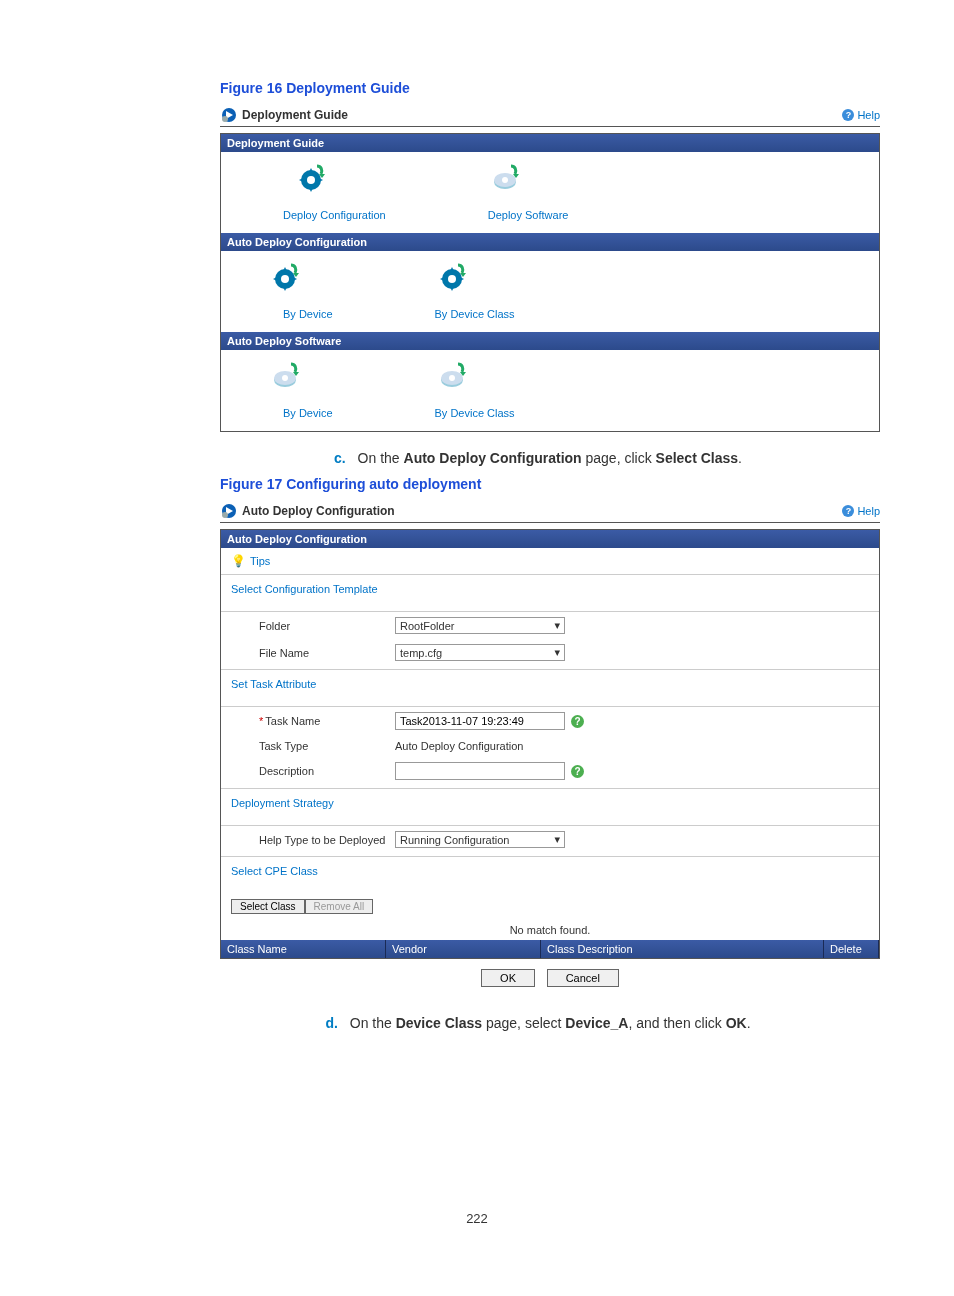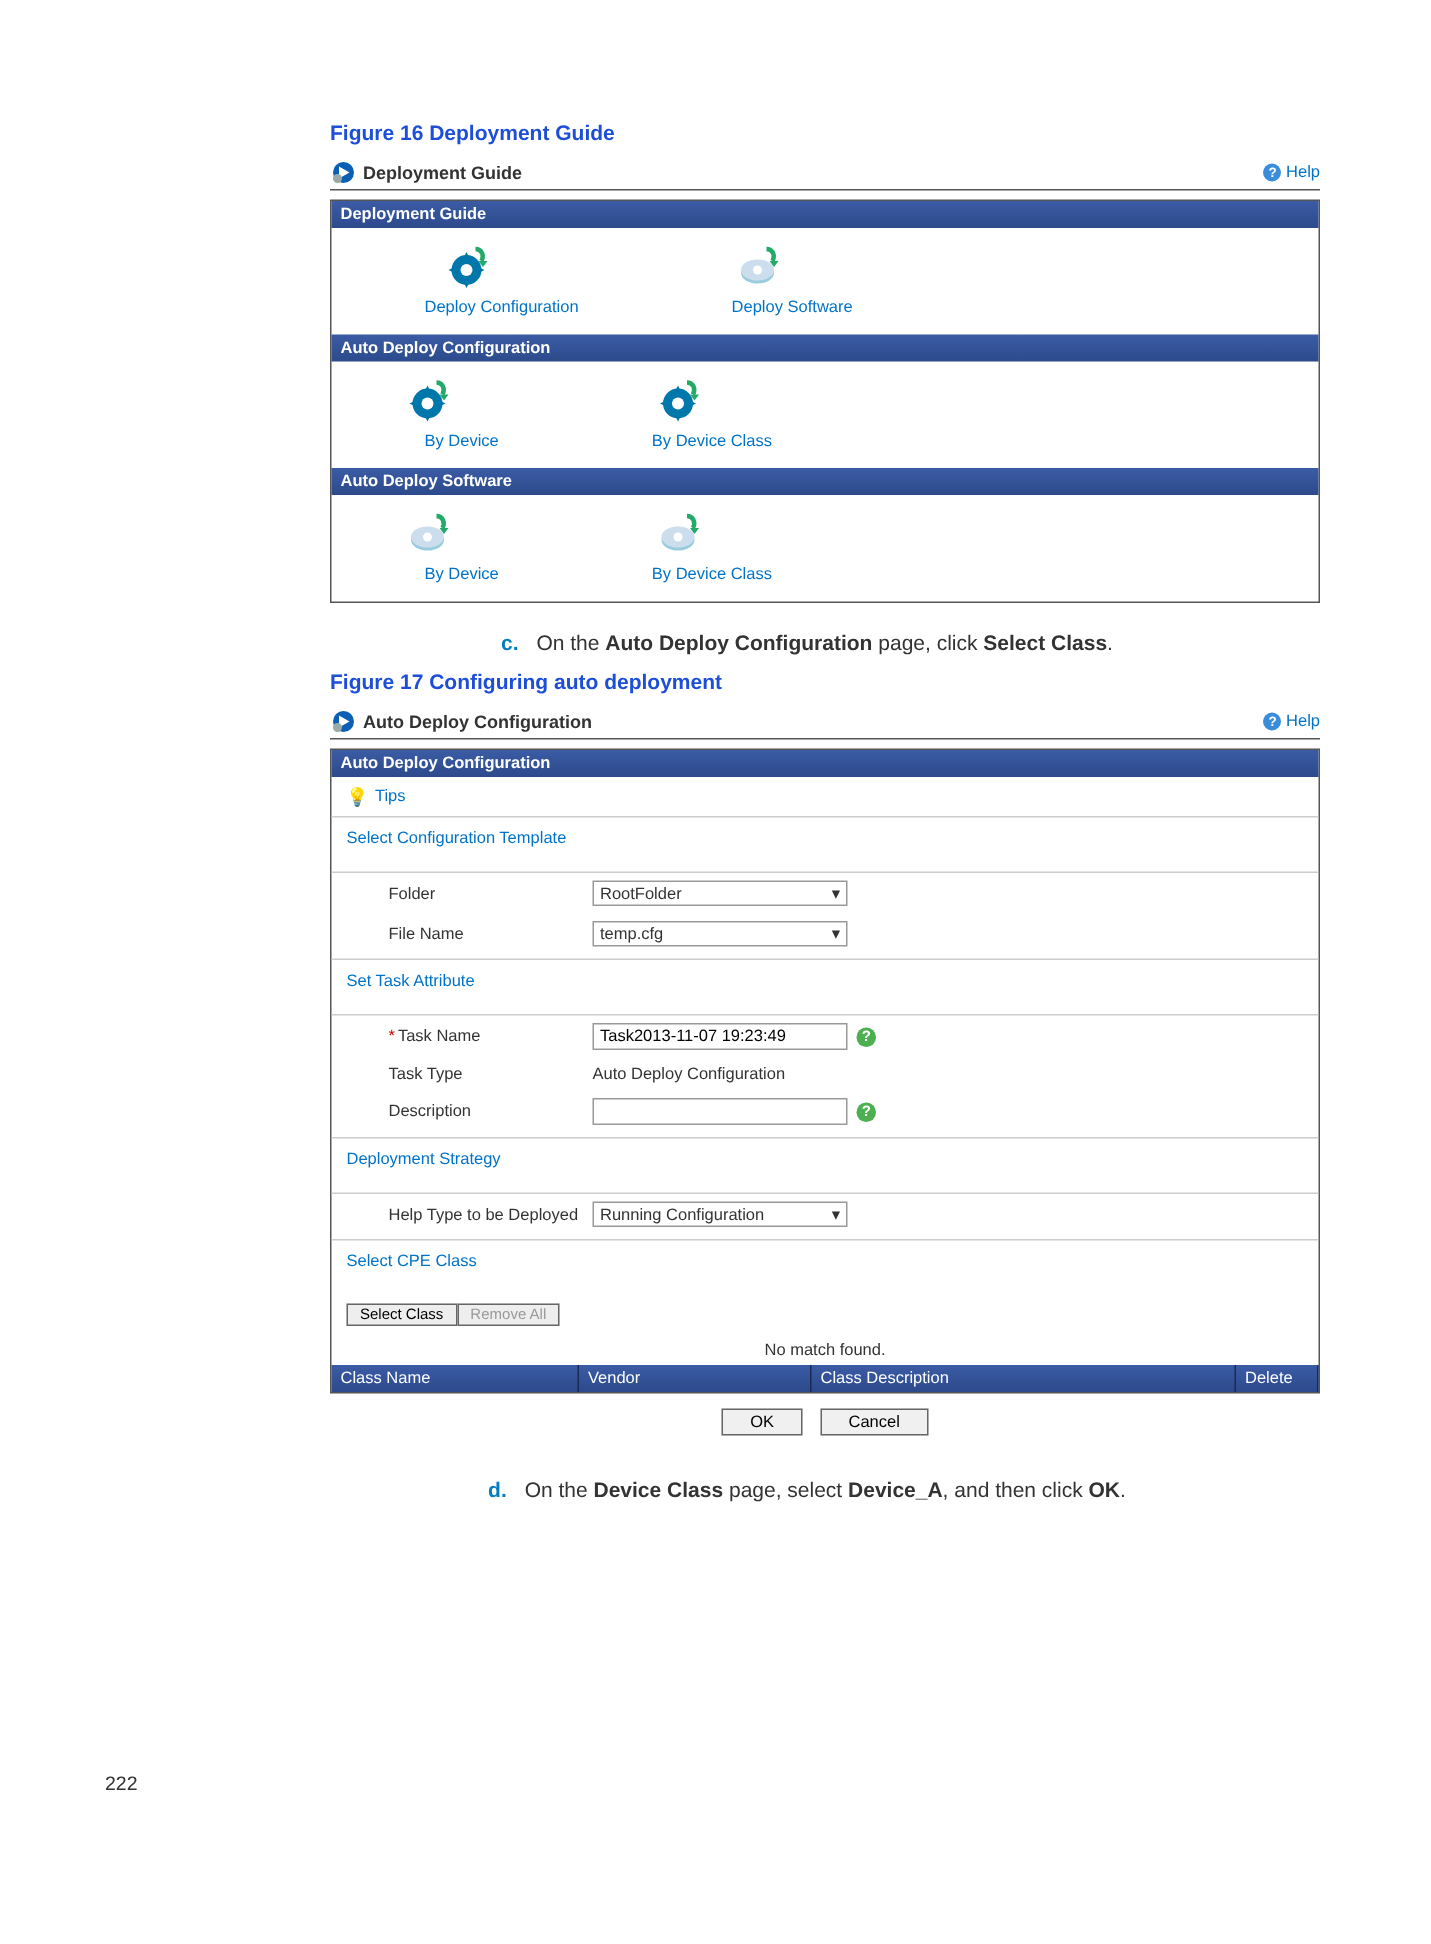--- a/index.html
+++ b/index.html
@@ -14,21 +14,21 @@
   .page { width: 660px; margin-left: 150px; }
   .figure-caption { color: #1d4ed8; font-weight: bold; font-size: 14px; margin-bottom: 8px; }
   .panel-border { border: 1px solid #555; }
   .panel-title-row { display: flex; align-items: center; justify-content: space-between; padding: 4px 6px; border-bottom: 1px solid #555; }
   .panel-title { font-weight: bold; font-size: 12px; display: flex; align-items: center; gap: 4px; }
   .help-link { color: #0073c8; font-size: 11px; display: flex; align-items:center; gap:3px;}
   .help-icon { display:inline-flex; width:12px; height:12px; border-radius:50%; background:#3a8ddb; color:#fff; font-size:9px; align-items:center; justify-content:center; font-weight:bold;}
   .section-header { background: linear-gradient(#3b5ba5,#2c4a8b); color: #fff; font-weight: bold; font-size: 11px; padding: 3px 6px; }
   .icon-row { display: flex; gap: 60px; padding: 10px 20px 12px; }
   .icon-cell { text-align: center; }
-  .icon-cell .label { color: #0073c8; font-size: 11px; margin-top: 2px; padding-left: 42px; }
+  .icon-cell .label { color: #0073c8; font-size: 11px; margin-top: 12px; padding-left: 42px; }
   .gear-icon { width: 32px; height: 32px; display:inline-block; position:relative;}
   .step-text { margin: 18px 0 10px 0; font-size: 14px; text-align: center; }
   .step-letter { color: #007dc3; font-weight: bold; margin-right: 8px; }
   .tips-row { color:#0073c8; font-size:11px; padding:6px 10px; display:flex; align-items:center; gap:4px; border-bottom:1px solid #ccc;}
   .tips-bulb { color:#e6b800; font-size:12px;}
   .form-section-title { color:#0073c8; font-size:11px; padding:8px 10px 16px; border-bottom:1px solid #ccc;}
   .form-row { display:flex; align-items:center; padding:5px 14px; font-size:11px;}
   .form-row .lbl { width:160px;padding-left:24px; }
   .form-row .val { flex:1; display:flex; align-items:center; gap:6px;}
   .select-box { border:1px solid #999; background:#fff; padding:1px 4px; font-size:11px; width:170px; display:flex; justify-content:space-between; align-items:center;}
@@ -36,21 +36,21 @@
   .qmark { width:13px; height:13px; border-radius:50%; background:#4caf50; color:#fff; font-size:10px; display:inline-flex; align-items:center; justify-content:center; font-weight:bold;}
   .btn-row { padding:6px 10px; display:flex; gap:0;}
   .small-btn { border:1px solid #666; background:#eee; font-size:10px; padding:1px 8px; cursor:pointer;}
   .small-btn.disabled { color:#999; }
   .nomatch { font-size:11px; padding:4px 10px;text-align:center;}
   .table-header { display:flex; background: linear-gradient(#3b5ba5,#2c4a8b); color:#fff; font-size:11px;}
   .table-header .th { padding:3px 6px; border-right:1px solid #1a2a55;}
   .th-classname{width:165px;} .th-vendor{width:155px;} .th-desc{flex:1;} .th-delete{width:55px; border-right:none;}
   .btn-bar { text-align:center; padding:10px 0;}
   .std-btn { border:1px solid #666; background:#f0f0f0; font-size:11px; padding:2px 18px; margin:0 4px; cursor:pointer;}
-  .footer-pg { margin-top:180px; font-size:13px;}
+  .footer-pg { text-align:center; margin-top:180px; font-size:13px;}
   .subline { border-bottom:1px solid #ccc; }
   .star { color:#c00; margin-right:2px;}
 </style>
 </head>
 <body>
 
 <div class="page">
 
   <div class="figure-caption">Figure 16 Deployment Guide</div>
 

